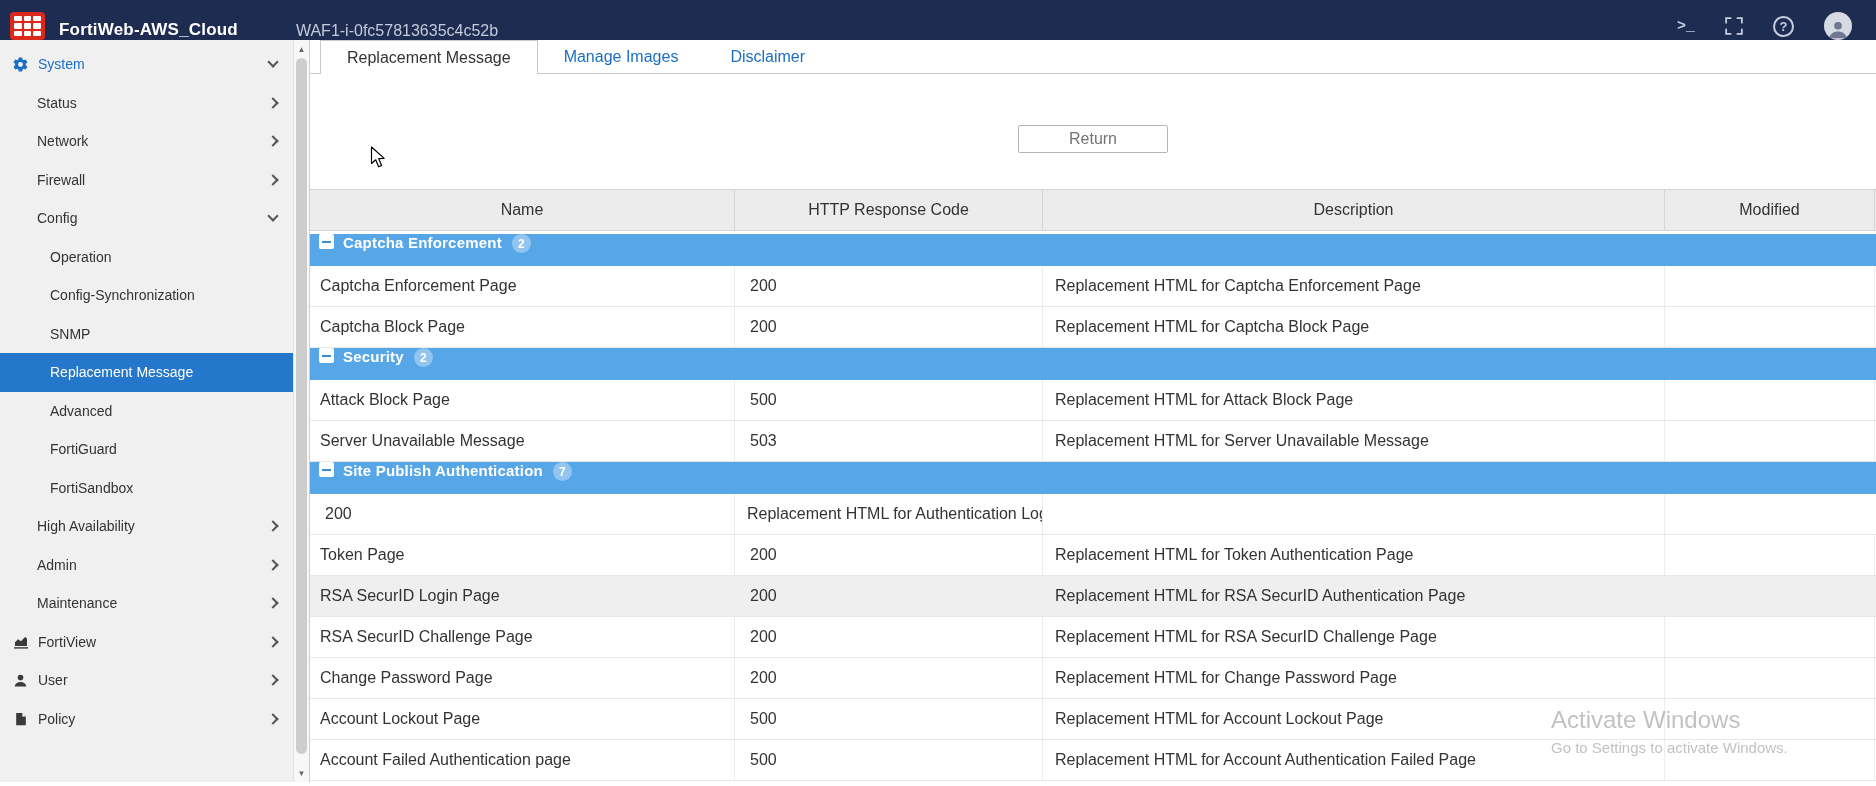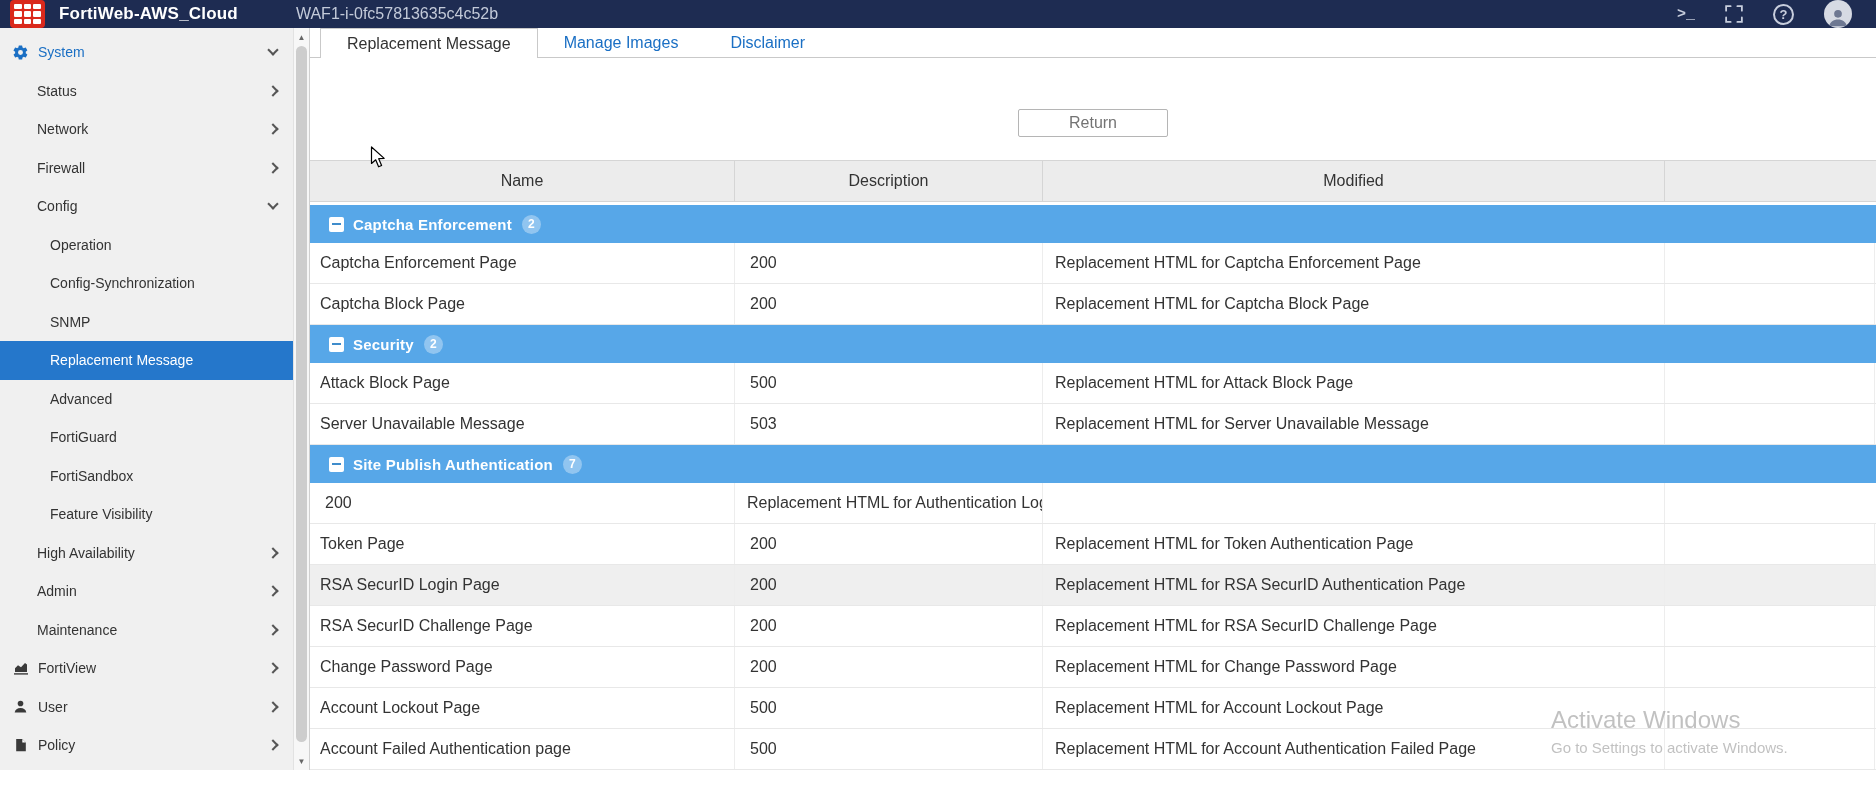--- a/index.html
+++ b/index.html
@@ -4,21 +4,21 @@
 <style>
   * { box-sizing: border-box; }
   html,body { margin:0; padding:0; }
   body {
     width:1876px; height:786px; overflow:hidden; position:relative;
     font-family:"Liberation Sans", sans-serif; background:#fff;
     -webkit-font-smoothing:antialiased;
   }
 
   
-  .topbar { height:28px; background:#1e2c52; display:flex; align-items:center; }
+  .topbar { height:40px; background:#1e2c52; display:flex; align-items:flex-end; }
   .logo {
     width:35px; height:28px; background:#da291c; border-radius:4px; margin-left:10px;
     display:grid; grid-template-columns:repeat(3,1fr); grid-template-rows:repeat(3,1fr);
     gap:2px; padding:4px; flex:0 0 auto; cursor:pointer;
   }
   .logo i { background:#fff; border-radius:1px; }
   .app-title { color:#fff; font-size:17px; font-weight:bold; margin-left:14px; letter-spacing:.2px; }
   .instance { color:#c3cad9; font-size:16px; margin-left:58px; }
   .topbar-right { margin-left:auto; display:flex; align-items:center; gap:30px; margin-right:24px; color:#c8cedd; }
   .term-icon { font-family:"Liberation Mono", monospace; font-size:15px; font-weight:bold; cursor:pointer; }
@@ -66,22 +66,22 @@
     width:150px; height:28px; background:#fff; border:1px solid #b5b5b5; border-radius:2px;
     font-size:16px; color:#737373; font-family:inherit; cursor:pointer; }
 
   
   .table { border-top:1px solid #d5d5d5; }
   .thead { display:grid; grid-template-columns:425px 308px 622px 210px; height:41px;
     background:#ececec; border-bottom:1px solid #d5d5d5; }
   .th { display:flex; align-items:center; justify-content:center; font-size:16px; color:#333;
     border-right:1px solid #d5d5d5; }
   .table-gap { height:3px; background:#fff; }
-  .group-row { height:38px; background:#57a7e8; display:flex; align-items:center;
-    color:#fff; padding-left:19px; cursor:pointer; }
+  .group-row { height:32px; background:#57a7e8; display:flex; align-items:flex-start;
+    color:#fff; padding-left:9px; cursor:pointer; }
   .collapse-box { width:15px; height:15px; background:#fff; border-radius:2px;
     display:flex; align-items:center; justify-content:center; margin-right:9px; cursor:pointer; flex:0 0 auto; }
   .collapse-box i { display:block; width:9px; height:2px; background:#3f8ccb; }
   .g-name { font-size:15px; font-weight:600; letter-spacing:.2px; }
   .g-badge { margin-left:10px; min-width:19px; height:19px; padding:0 4px; border-radius:10px;
     background:rgba(255,255,255,.35); display:flex; align-items:center; justify-content:center;
     font-size:12px; font-weight:bold; color:#fff; }
   .row { display:grid; grid-template-columns:425px 308px 622px 210px; height:41px;
     border-bottom:1px solid #e8e8e8; background:#fff; font-size:16px; color:#333; cursor:pointer; }
   .row.highlight { background:#efefef; }
@@ -176,23 +176,20 @@
   </div>
         <div class="s-item lvl3">
     <span class="s-label">Advanced</span>
   </div>
         <div class="s-item lvl3">
     <span class="s-label">FortiGuard</span>
   </div>
         <div class="s-item lvl3">
     <span class="s-label">FortiSandbox</span>
   </div>
-        <div class="s-item lvl3">
-    <span class="s-label">Feature Visibility</span>
-  </div>
         <div class="s-item lvl2">
     <span class="s-label">High Availability</span>
   <span class="s-chev right"></span>
         </div>
         <div class="s-item lvl2">
     <span class="s-label">Admin</span>
   <span class="s-chev right"></span>
         </div>
         <div class="s-item lvl2">
     <span class="s-label">Maintenance</span>
@@ -243,20 +240,21 @@
         <div class="tab">Disclaimer</div>
       </div>
 
     <div class="toolbar">
       <button class="return-btn">Return</button>
     </div>
 
     <div class="table">
       <div class="thead" id="thead">
           <div class="th">Name</div>
+          <div class="th">HTTP Response Code</div>
           <div class="th">Description</div>
           <div class="th">Modified</div>
         </div>
       <div class="table-gap"></div>
       <div id="tbody">
           <div class="group-row">
             <span class="collapse-box">
               <i></i>
             </span>
             <span class="g-name">Captcha Enforcement</span>

